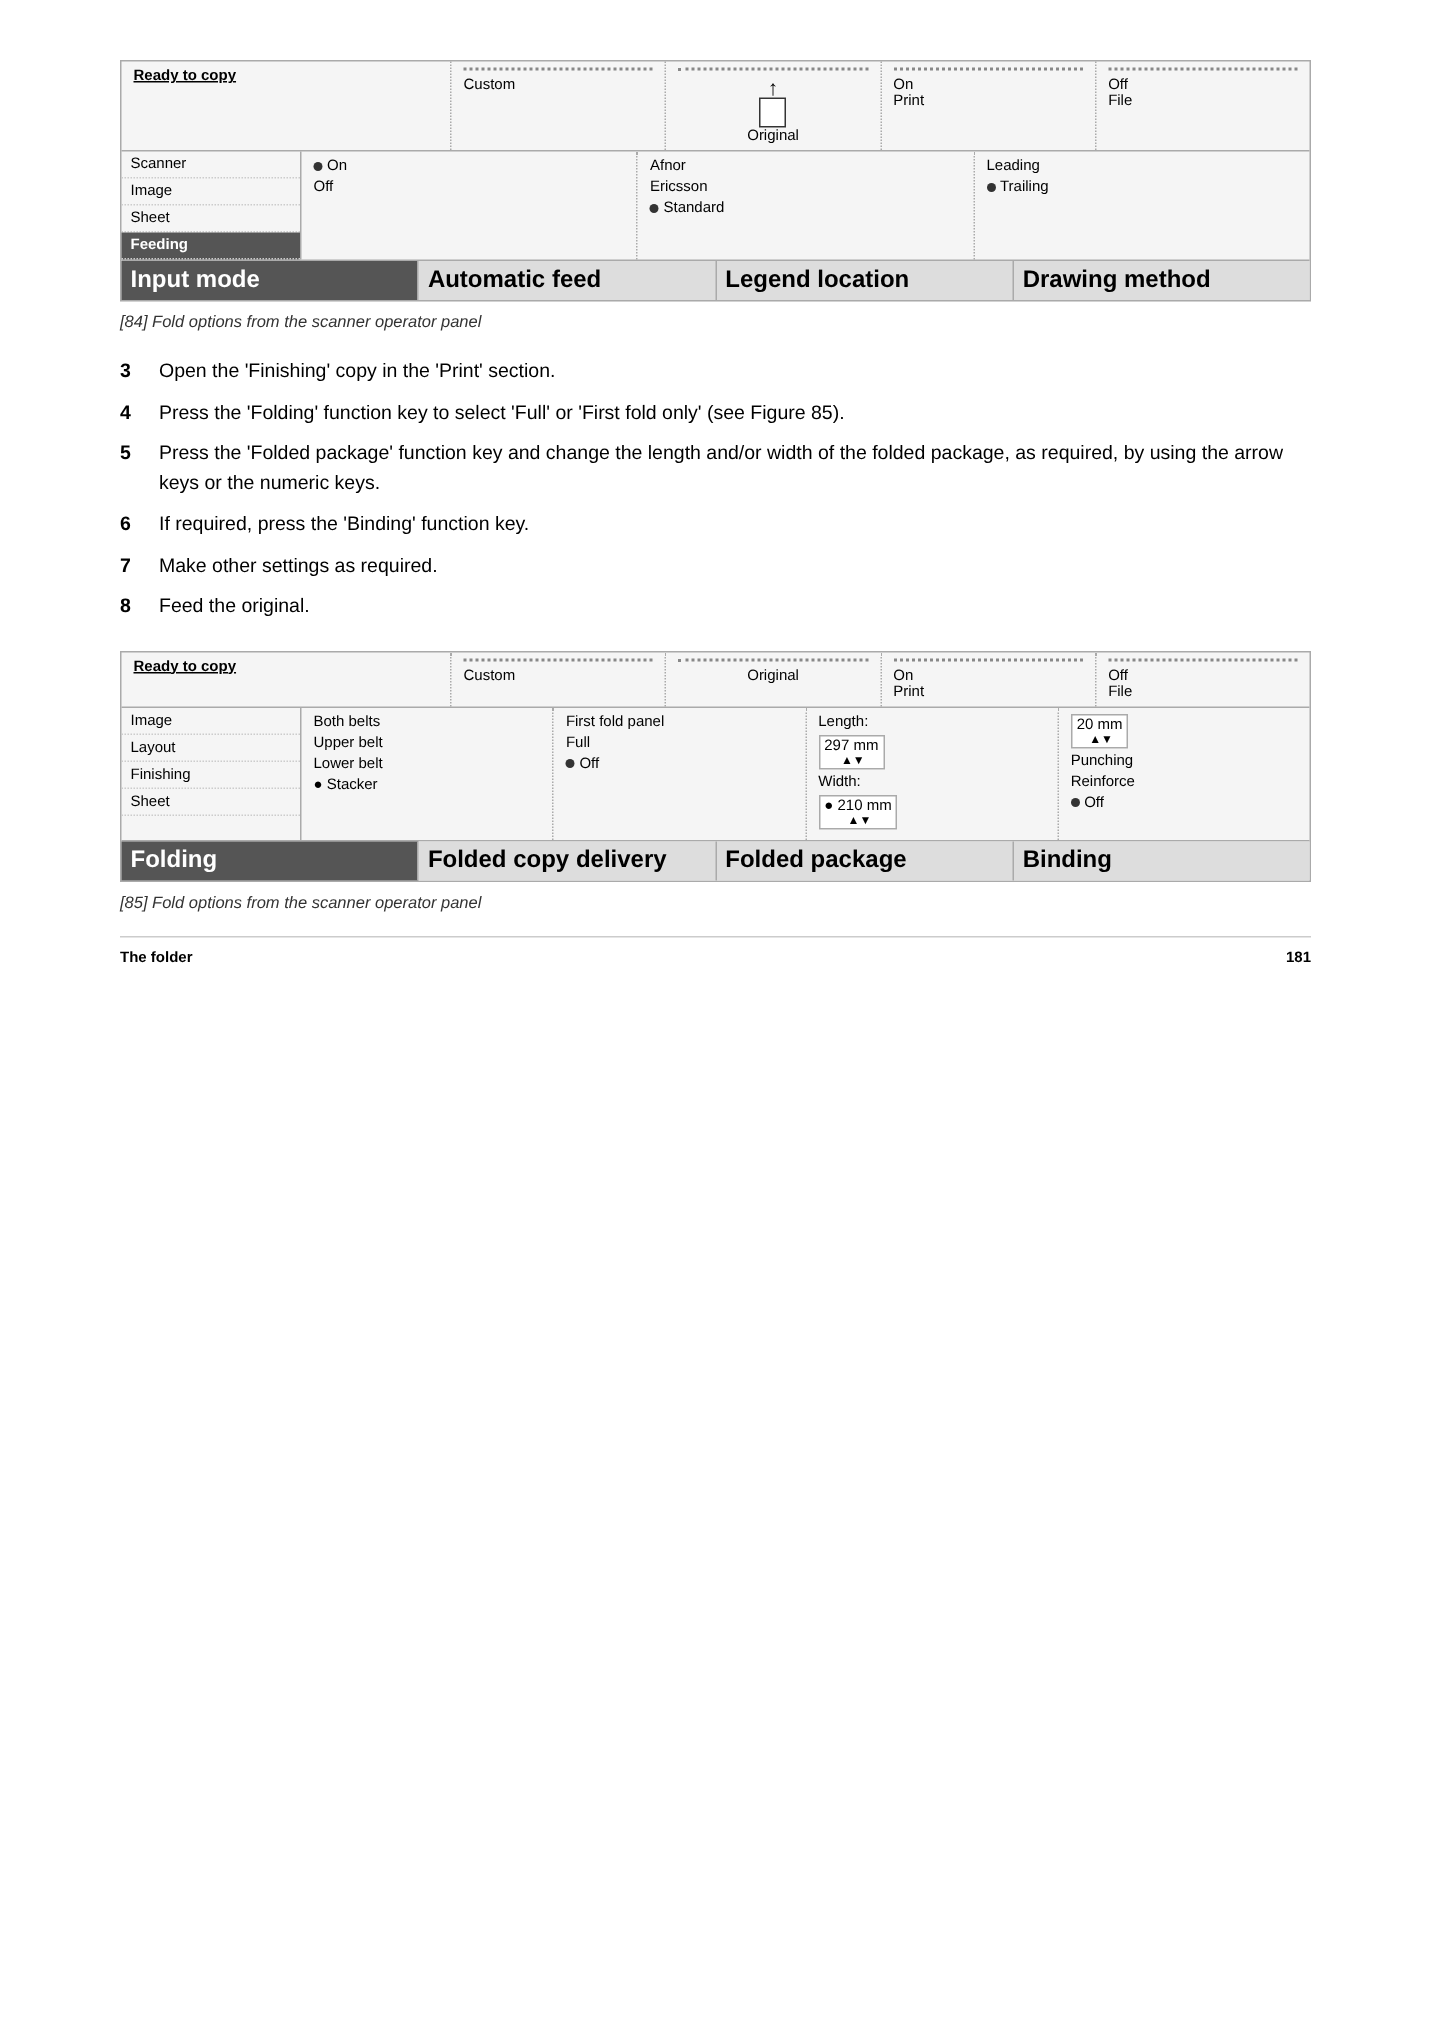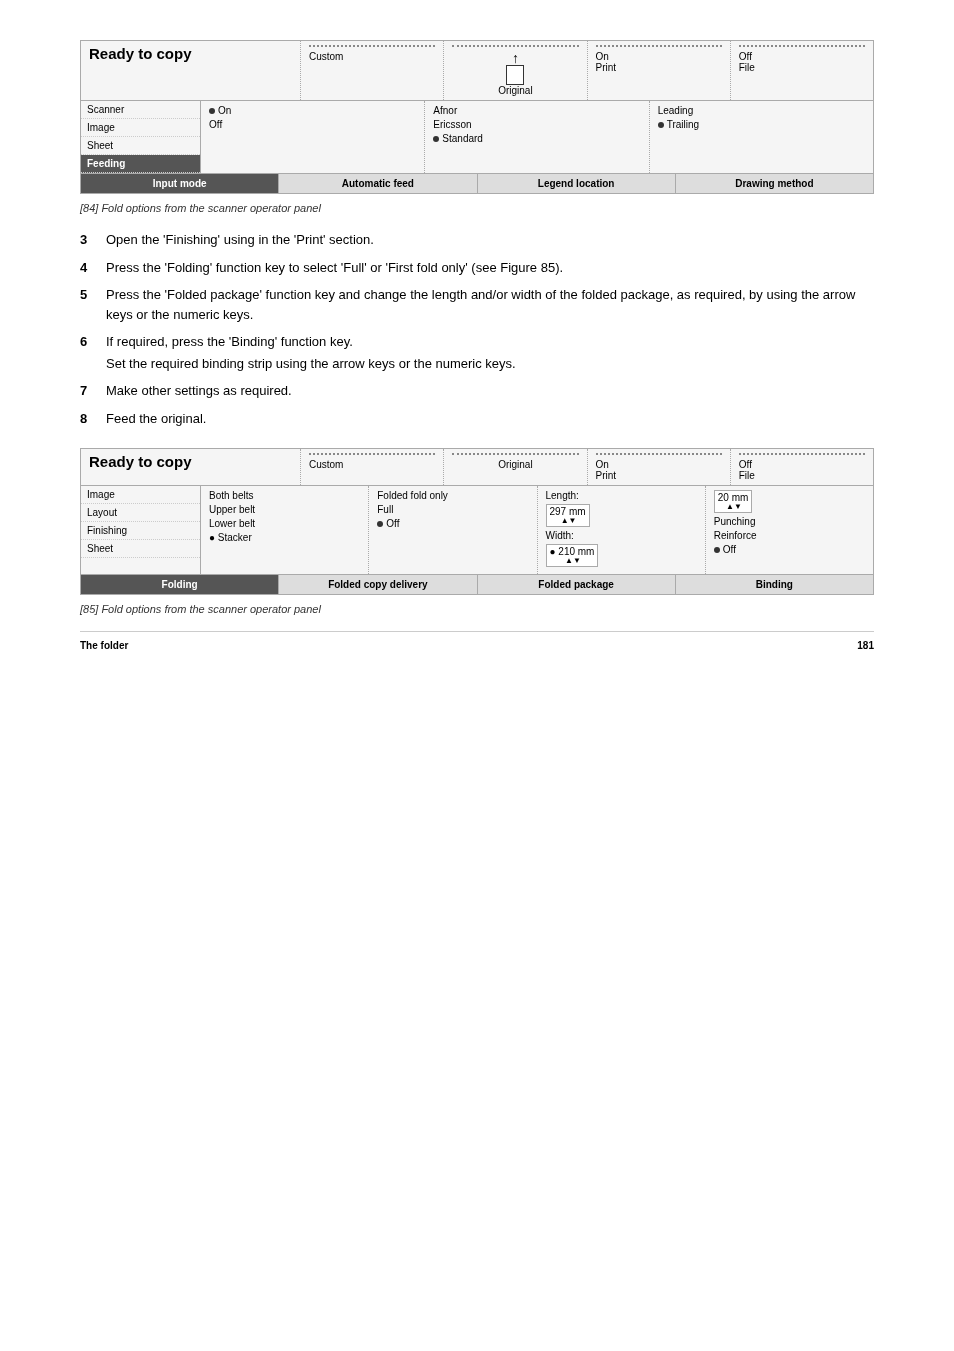--- a/index.html
+++ b/index.html
@@ -29,21 +29,22 @@
     .panel-top-bar {
       display: flex;
       border-bottom: 1px solid #aaa;
     }
 
     .panel-top-left {
       width: 220px;
       padding: 4px 8px;
       border-right: 1px dotted #aaa;
       font-weight: bold;
-      font-size: 15px;
+      font-size: 10px;
+      text-decoration: underline;
     }
 
     .panel-top-section {
       flex: 1;
       border-right: 1px dotted #aaa;
       padding: 4px 8px;
       font-size: 10px;
     }
 
     .panel-top-section:last-child {
@@ -102,23 +103,23 @@
     .panel-bottom-bar {
       display: flex;
       border-top: 1px solid #aaa;
     }
 
     .panel-bottom-tab {
       flex: 1;
       padding: 4px 6px;
       border-right: 1px solid #aaa;
       font-weight: bold;
-      font-size: 10px;
+      font-size: 16px;
       background: #ddd;
-      text-align: center;
+      text-align: left;
     }
 
     .panel-bottom-tab.active {
       background: #555;
       color: white;
     }
 
     .panel-bottom-tab:last-child {
       border-right: none;
     }
@@ -277,35 +278,34 @@
       <div class="panel-bottom-tab">Legend location</div>
       <div class="panel-bottom-tab">Drawing method</div>
     </div>
   </div>
 
   <div class="figure-caption">[84] Fold options from the scanner operator panel</div>
 
   <ol class="numbered-list">
     <li>
       <span class="list-num">3</span>
-      <span class="list-content">Open the 'Finishing' using in the 'Print' section.</span>
+      <span class="list-content">Open the 'Finishing' copy in the 'Print' section.</span>
     </li>
     <li>
       <span class="list-num">4</span>
       <span class="list-content">Press the 'Folding' function key to select 'Full' or 'First fold only' (see Figure 85).</span>
     </li>
     <li>
       <span class="list-num">5</span>
       <span class="list-content">Press the 'Folded package' function key and change the length and/or width of the folded package, as required, by using the arrow keys or the numeric keys.</span>
     </li>
     <li>
       <span class="list-num">6</span>
       <span class="list-content">
         <span>If required, press the 'Binding' function key.</span>
-        <span class="list-sub">Set the required binding strip using the arrow keys or the numeric keys.</span>
       </span>
     </li>
     <li>
       <span class="list-num">7</span>
       <span class="list-content">Make other settings as required.</span>
     </li>
     <li>
       <span class="list-num">8</span>
       <span class="list-content">Feed the original.</span>
     </li>
@@ -356,21 +356,21 @@
         <div class="panel-col-item">
           <span>Lower belt</span>
         </div>
         <div class="panel-col-item">
           <span>● Stacker</span>
         </div>
       </div>
 
       <div class="panel-col">
         <div class="panel-col-item">
-          <span>Folded fold only</span>
+          <span>First fold panel</span>
         </div>
         <div class="panel-col-item">
           <span>Full</span>
         </div>
         <div class="panel-col-item">
           <span class="bullet"></span>
           <span>Off</span>
         </div>
       </div>
 

